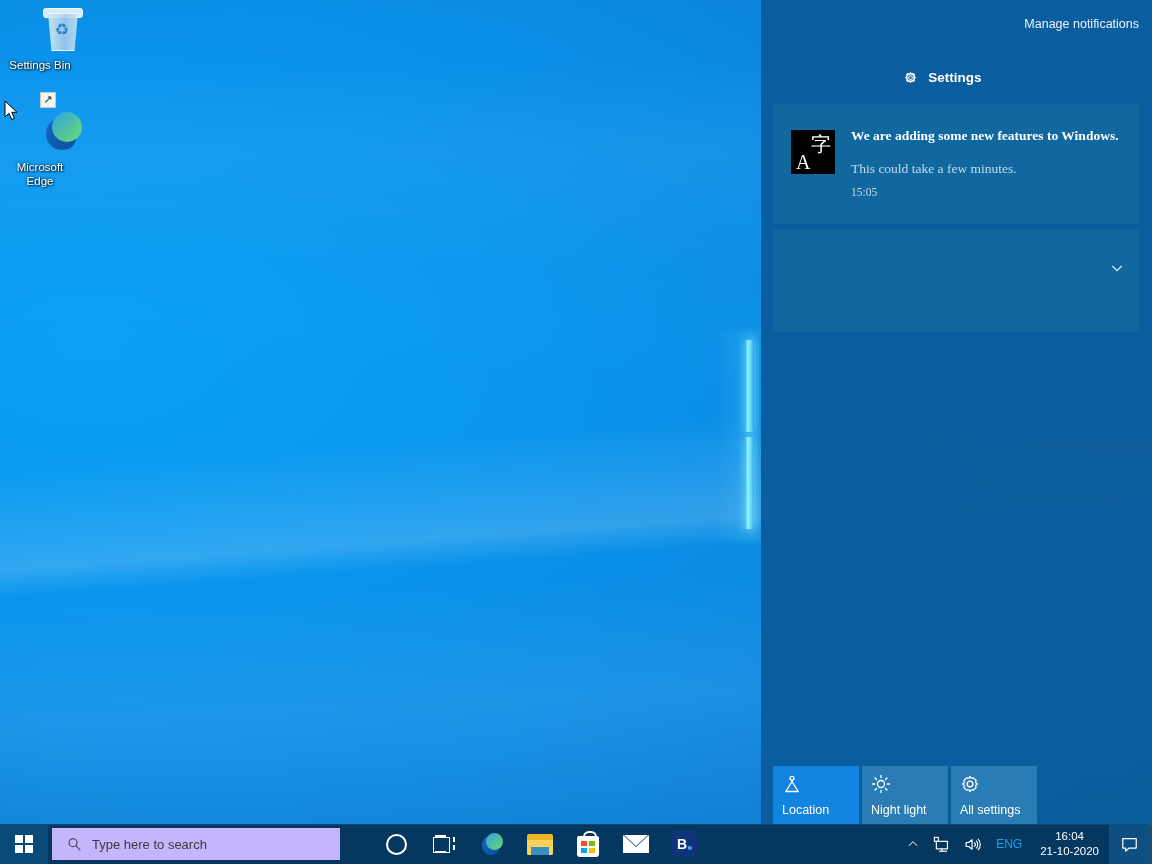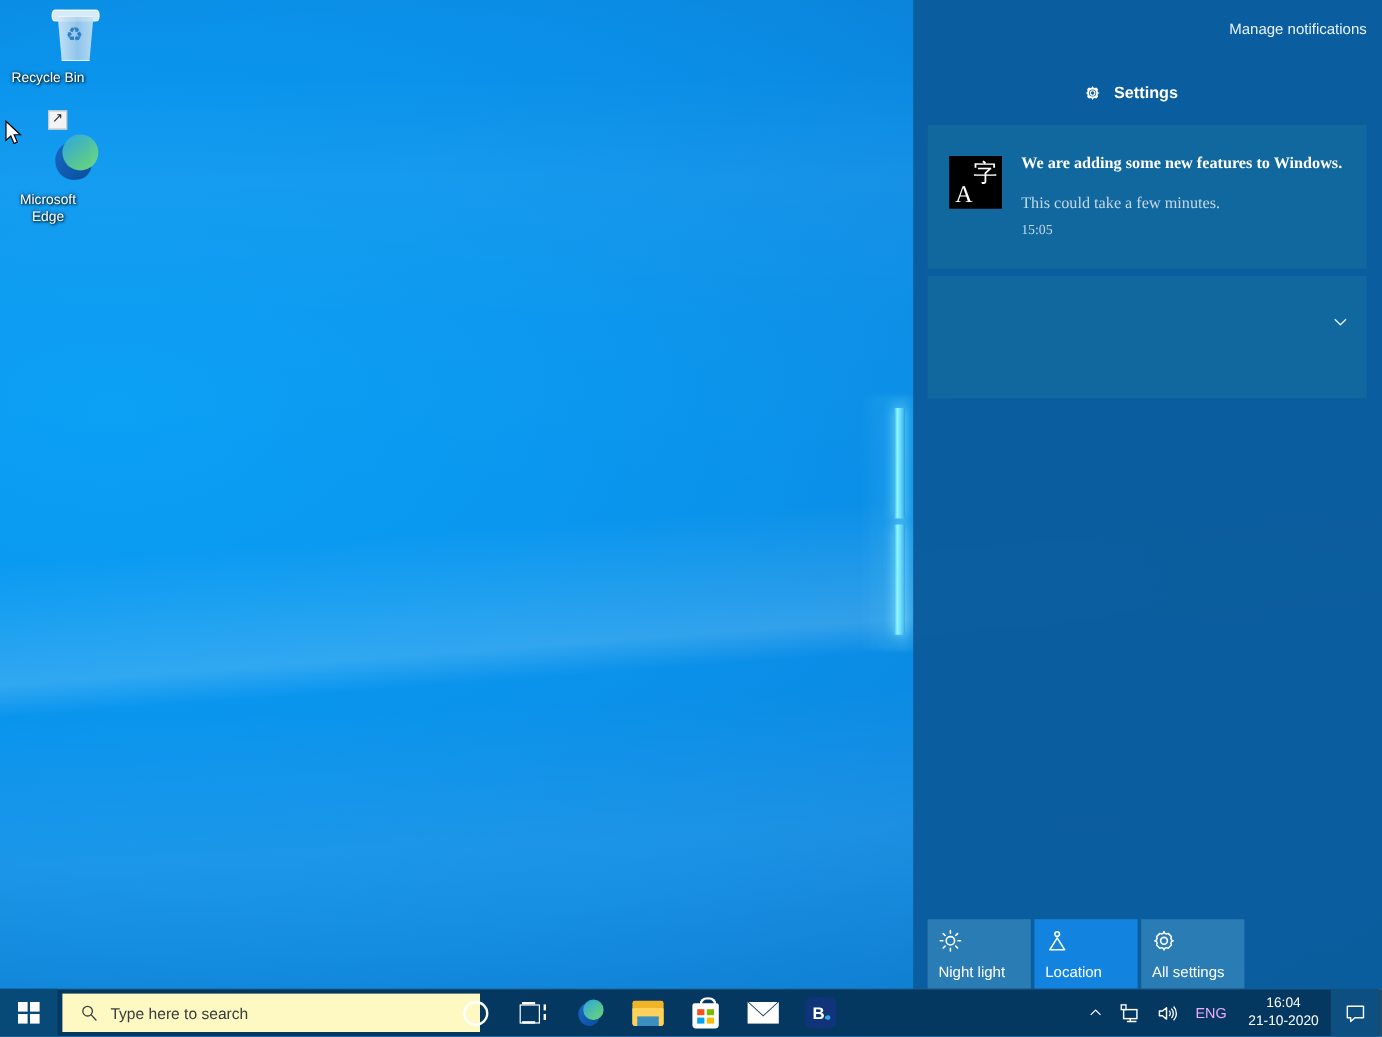--- a/index.html
+++ b/index.html
@@ -210,38 +210,38 @@
     position: absolute; left: 0; top: 0; width: 48px; height: 40px;
     background: #084a77;
     display: flex; align-items: center; justify-content: center;
     cursor: pointer;
   }
   .win-logo { width: 18px; height: 18px; display: grid; grid-template-columns: 1fr 1fr; grid-template-rows: 1fr 1fr; gap: 2px; }
   .win-logo i { background: #fff; display: block; }
 
   .search-box {
     position: absolute; left: 52px; top: 4px;
-    width: 348px; height: 32px;
-    background: #fef9c3;
+    width: 288px; height: 32px;
+    background: #c4b5fd;
     display: flex; align-items: center;
     cursor: text;
   }
   .search-ico { width: 16px; height: 16px; margin: 0 10px 0 14px; }
   .search-ph { font-size: 13px; color: #3b3b3b; }
 
   .tb-apps { position: absolute; left: 372px; top: 0; height: 40px; display: flex; align-items: center; }
   .tb-app {
     width: 48px; height: 40px;
     display: flex; align-items: center; justify-content: center;
     cursor: pointer; position: relative;
   }
 
   .tray { position: absolute; right: 0; top: 0; height: 40px; display: flex; align-items: center; }
   .tray-item { padding: 0 6px; height: 40px; display: flex; align-items: center; justify-content: center; cursor: pointer; }
-  .tray-lang { font-size: 12px; color: #f0abfc; padding: 0 8px; }
+  .tray-lang { font-size: 12px; color: #0ea5e9; padding: 0 8px; }
   .tray-clock {
     color: #fff; font-size: 11.5px; line-height: 15px; text-align: center;
     padding: 0 10px; cursor: pointer;
   }
   .tray-ac {
     width: 40px; height: 40px; display:flex; align-items:center; justify-content:center;
     background: #0c4f80; cursor: pointer;
   }
   .tray-edge { width: 3px; height: 40px; background: rgba(255,255,255,.1); }
 
@@ -306,21 +306,21 @@
   </div>
 
   <div class="desk-icon" style="left:2px; top:6px;">
     <span class="glyph">
       <span class="bin">
         <span class="bin-lid"></span>
         <span class="bin-body"></span>
         <span class="bin-rec">♻</span>
       </span>
     </span>
-    <span>Recycle Bin</span>
+    <span>Settings Bin</span>
   </div>
 
   <div class="desk-icon" style="left:2px; top:108px;">
     <span class="glyph">
       <span class="edge-logo">
         <span class="edge-circle"></span>
         <span class="edge-mask"></span>
         <span class="edge-inner"></span>
         <span class="shortcut-arrow">↗</span>
       </span>
@@ -365,36 +365,36 @@
         <svg class="chev" viewBox="0 0 24 24">
           <path d="M5 9 L12 16 L19 9" fill="none" stroke="#e3eef8" stroke-width="1.7"></path>
         </svg>
       </div>
     </div>
 
     <div class="ac-bottom">
 
       <div class="tiles">
 
+        <div class="tile on">
+          <svg class="tile-ico" viewBox="0 0 24 24">
+            <circle cx="12" cy="5.2" r="2.3" fill="none" stroke="#fff" stroke-width="1.6"></circle>
+            <path d="M12 9 L4.5 21 L19.5 21 Z" fill="none" stroke="#fff" stroke-width="1.6" stroke-linejoin="round"></path>
+          </svg>
+          <span class="tile-label">Location</span>
+        </div>
+
         <div class="tile">
           <svg class="tile-ico" viewBox="0 0 24 24">
             <circle cx="12" cy="12" r="4.2" fill="none" stroke="#fff" stroke-width="1.6"></circle>
             <g stroke="#fff" stroke-width="1.6" stroke-linecap="round">
               <path d="M12 1.8v2.6M12 19.6v2.6M1.8 12h2.6M19.6 12h2.6M4.8 4.8l1.9 1.9M17.3 17.3l1.9 1.9M19.2 4.8l-1.9 1.9M6.7 17.3l-1.9 1.9"></path>
             </g>
           </svg>
           <span class="tile-label">Night light</span>
-        </div>
-
-        <div class="tile on">
-          <svg class="tile-ico" viewBox="0 0 24 24">
-            <circle cx="12" cy="5.2" r="2.3" fill="none" stroke="#fff" stroke-width="1.6"></circle>
-            <path d="M12 9 L4.5 21 L19.5 21 Z" fill="none" stroke="#fff" stroke-width="1.6" stroke-linejoin="round"></path>
-          </svg>
-          <span class="tile-label">Location</span>
         </div>
 
         <div class="tile">
           <svg class="tile-ico" viewBox="0 0 24 24">
             <circle cx="12" cy="12" r="3.4" fill="none" stroke="#fff" stroke-width="1.6"></circle>
             <path d="M12 2.8l-.9 1.8c-.5.12-.98.32-1.42.57L7.8 4.6 4.6 7.8l.57 1.88c-.25.44-.45.92-.57 1.42L2.8 12l1.8.9c.12.5.32.98.57 1.42L4.6 16.2l3.2 3.2 1.88-.57c.44.25.92.45 1.42.57l.9 1.8.9-1.8c.5-.12.98-.32 1.42-.57l1.88.57 3.2-3.2-.57-1.88c.25-.44.45-.92.57-1.42l1.8-.9-1.8-.9a6.4 6.4 0 0 0-.57-1.42l.57-1.88-3.2-3.2-1.88.57a6.4 6.4 0 0 0-1.42-.57L12 2.8z" fill="none" stroke="#fff" stroke-width="1.5" stroke-linejoin="round"></path>
           </svg>
           <span class="tile-label">All settings</span>
         </div>
 

